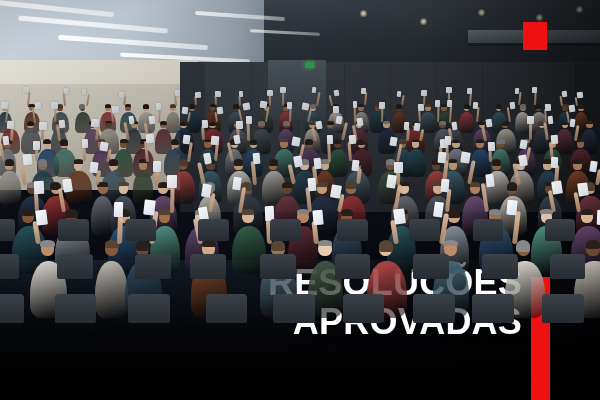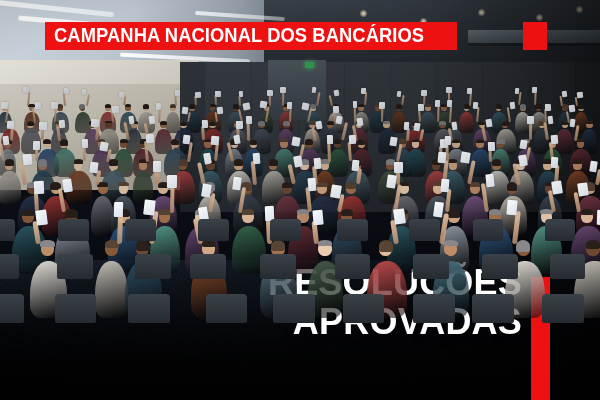--- a/index.html
+++ b/index.html
@@ -873,23 +873,20 @@
         <div class="chairback" style="left: 542.074px; top: 210.2px; width: 41.48px; height: 29.28px; z-index: 26;"></div>
       </div>
 
     <div class="floor">
       <div class="carpet-tex"></div>
     </div>
 
     <div class="vignette"></div>
   </div>
 
-  <div class="headline-bar">
-    <span>CAMPANHA NACIONAL DOS BANCÁRIOS</span>
-  </div>
   <div class="headline-accent"></div>
 
   <div class="subhead">
     <div>RESOLUÇÕES</div>
     <div>APROVADAS</div>
   </div>
   <div class="subhead-accent"></div>
 
 </div>
 

